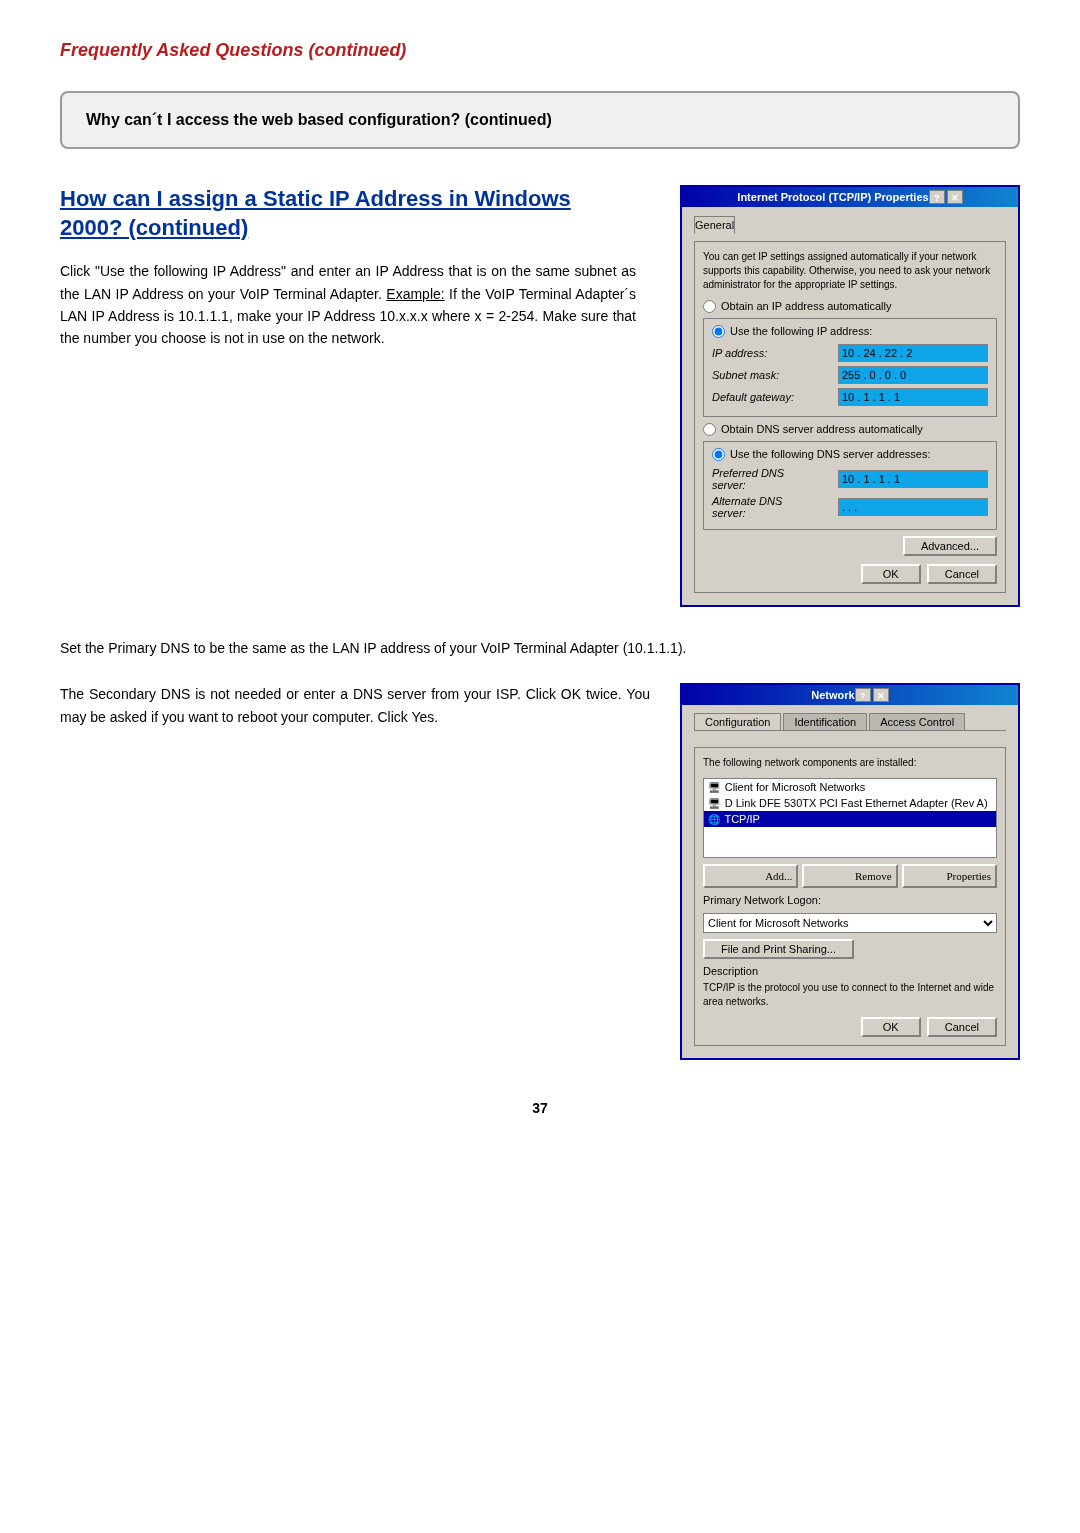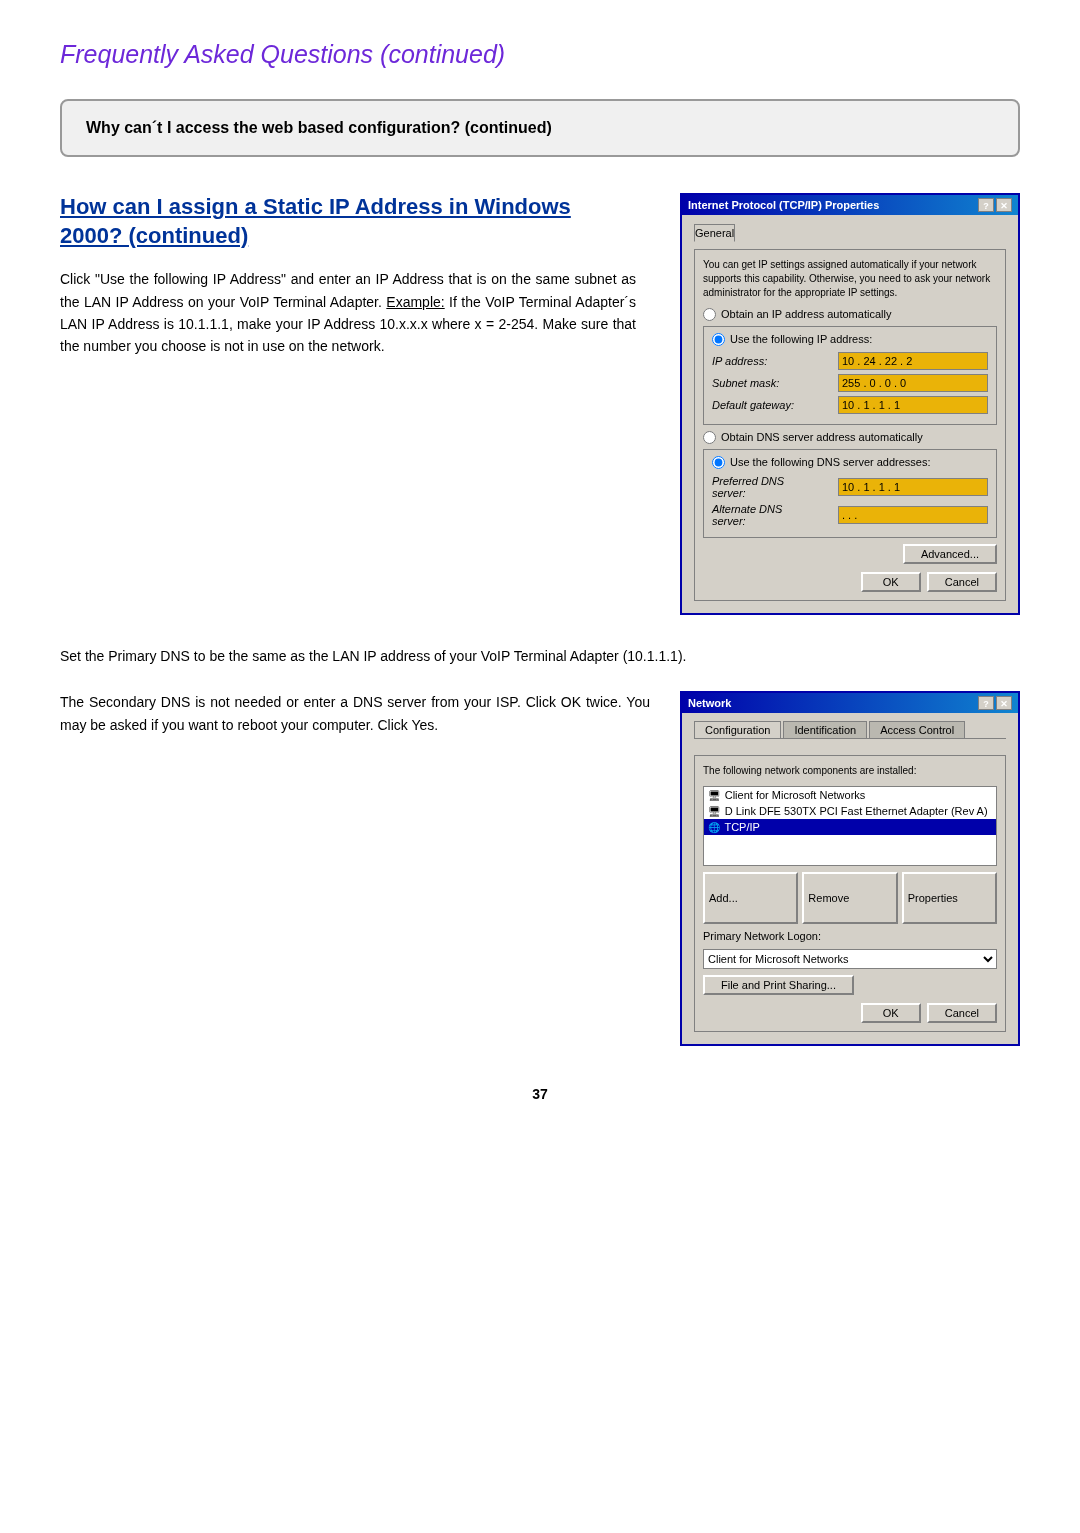--- a/index.html
+++ b/index.html
@@ -7,23 +7,23 @@
       background: #ffffff;
       font-family: Arial, Helvetica, sans-serif;
       font-size: 14px;
       color: #000000;
       width: 1080px;
       min-height: 1533px;
       padding: 40px 60px;
     }
 
     .page-header {
-      color: #6d28d9;
-      font-size: 25px;
-      font-weight: normal;
+      color: #b91c1c;
+      font-size: 18px;
+      font-weight: bold;
       margin-bottom: 30px;
       font-style: italic;
     }
 
     .section-banner {
       border: 2px solid #999;
       border-radius: 8px;
       background: #f0f0f0;
       padding: 18px 24px;
       margin-bottom: 36px;
@@ -79,21 +79,21 @@
       background: #d4d0c8;
       font-family: 'Tahoma', Arial, sans-serif;
       font-size: 11px;
     }
 
     .win-title-bar {
       background: linear-gradient(to right, #0000aa, #1084d0);
       color: white;
       padding: 3px 6px;
       display: flex;
-      justify-content: space-between;
+      justify-content: center;
       align-items: center;
       font-size: 11px;
       font-weight: bold;
     }
 
     .win-title-controls {
       display: flex;
       gap: 2px;
     }
 
@@ -174,21 +174,21 @@
     .win-field-label {
       width: 100px;
       font-size: 11px;
       font-style: italic;
     }
 
     .win-field-input {
       flex: 1;
       height: 18px;
       border: 1px solid #808080;
-      background: #eab308;
+      background: #0ea5e9;
       font-size: 11px;
       padding: 8px 3px;
       margin-left: 36px;
     }
 
     .win-button-row {
       display: flex;
       justify-content: flex-end;
       gap: 6px;
       margin-top: 8px;
@@ -254,22 +254,23 @@
     }
 
     .win-three-btn-row {
       display: flex;
       gap: 4px;
       margin-bottom: 6px;
     }
 
     .win-three-btn-row .win-button {
       flex: 1;
-      text-align: left;
-      padding: 18px 4px;
+      text-align: right;
+      padding: 4px 4px;
+      font-family: Liberation Serif, serif;
     }
 
     .win-select-full {
       width: 100%;
       height: 20px;
       border: 1px solid #808080;
       background: white;
       font-size: 11px;
     }
 
@@ -437,20 +438,24 @@
             <span class="win-section-label">Primary Network Logon:</span>
           </div>
           <div style="margin-bottom:6px;">
             <select class="win-select-full">
               <option>Client for Microsoft Networks</option>
             </select>
           </div>
           <div style="margin-bottom:6px;">
             <button class="win-button win-file-share-btn">File and Print Sharing...</button>
           </div>
+          <div>
+            <span class="win-section-label">Description</span>
+            <p class="win-description-box">TCP/IP is the protocol you use to connect to the Internet and wide area networks.</p>
+          </div>
           <div class="win-button-row">
             <button class="win-button">OK</button>
             <button class="win-button">Cancel</button>
           </div>
         </div>
       </div>
     </div>
   </div>
 </div>
 

